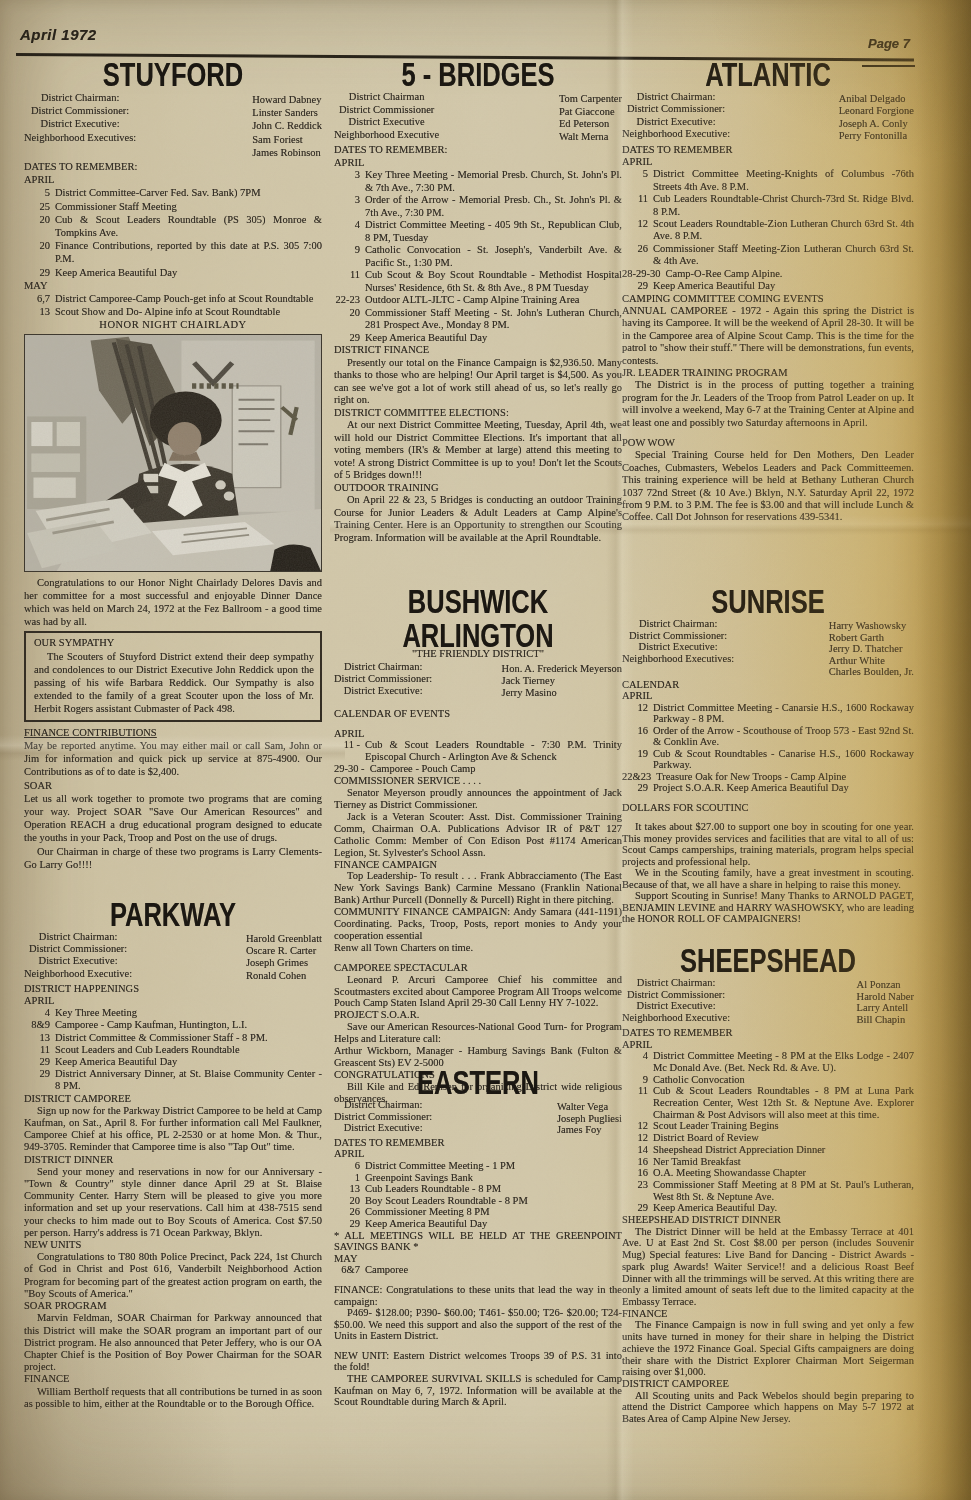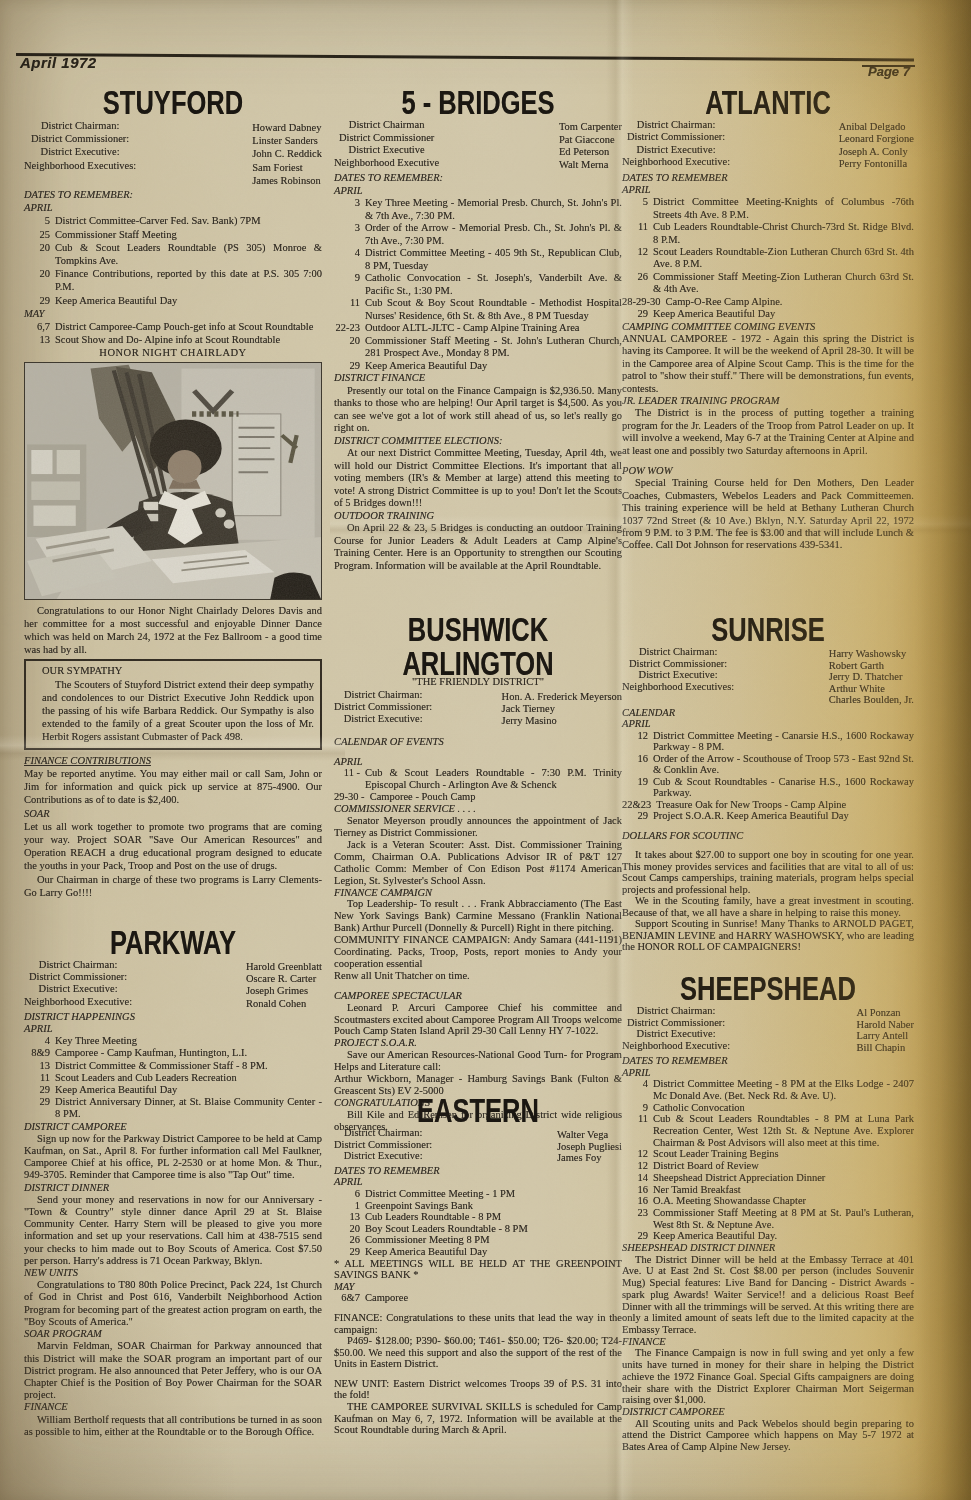--- a/index.html
+++ b/index.html
@@ -38,34 +38,34 @@
 
   .district{position:absolute;font-size:10.5px;text-align:left;}
   .district-head{margin:0 0 3px 0;text-align:center;
     font-family:"Liberation Sans","DejaVu Sans",sans-serif;font-weight:700;
     font-size:29px;line-height:30px;color:#15120e;letter-spacing:0;
     transform:scale(.88,1.12);transform-origin:center top;}
   .tagline{text-align:center;margin:2px 0 1px 0;}
   .officers{display:flex;justify-content:space-between;margin:1px 0 1px 0;}
   .olabels{text-align:center;}
   .onames{padding-top:2px;}
-  .sub{text-transform:none;font-style:italic;}
+  .sub{text-transform:none;}
   .subu{text-decoration:underline;}
   .centerhead{text-align:center;letter-spacing:.5px;}
   .ev{display:flex;}
   .ev .d{min-width:26px;padding-right:5px;text-align:right;white-space:nowrap;flex:none;}
   .ev .x{flex:1;text-align:justify;}
   .para{text-align:justify;}
   .ind{text-indent:13px;}
   .gap{height:8px;}
-  .box{border:2px solid #2f2920;padding:3px 6px 4px 16px;margin:3px 0 4px 0;}
+  .box{border:2px solid #2f2920;padding:3px 6px 4px 8px;margin:3px 0 4px 0;}
   .photo{width:100%;height:238px;margin:2px 0 4px 0;border:1px solid #3a352c;
     background:#b9b5a9;box-sizing:border-box;}
   .photo svg{display:block;width:100%;height:100%;}
-  .district,.masthead-date,.masthead-page{text-shadow:0 0 .4px rgba(45,40,30,.55);margin-top:28px;}
+  .district,.masthead-date,.masthead-page{text-shadow:0 0 .4px rgba(45,40,30,.55);}
 </style>
 </head>
 <body>
 
 <div class="page">
   <div class="masthead-date">April 1972</div>
   <div class="masthead-page">Page 7</div>
   <div class="rule-main"></div>
   <div class="rule-page"></div>
 
@@ -197,21 +197,21 @@
       <div class="ev">
         <span class="d">8&amp;9</span>
         <span class="x">Camporee - Camp Kaufman, Huntington, L.I.</span>
       </div>
       <div class="ev">
         <span class="d">13</span>
         <span class="x">District Committee &amp; Commissioner Staff - 8 PM.</span>
       </div>
       <div class="ev">
         <span class="d">11</span>
-        <span class="x">Scout Leaders and Cub Leaders Recreation</span>
+        <span class="x">Scout Leaders and Cub Leaders Roundtable</span>
       </div>
       <div class="ev">
         <span class="d">29</span>
         <span class="x">Keep America Beautiful Day</span>
       </div>
       <div class="ev">
         <span class="d">29</span>
         <span class="x">District Anniversary Dinner, at St. Blaise Community Center - 8 PM.</span>
       </div>
       <div class="sub">DISTRICT CAMPOREE</div>
@@ -308,21 +308,21 @@
       <div class="ev">
         <span class="d">29-30 -</span>
         <span class="x">Camporee - Pouch Camp</span>
       </div>
       <div class="sub">COMMISSIONER SERVICE . . . .</div>
       <div class="para ind">Senator Meyerson proudly announces the appointment of Jack Tierney as District Commissioner.</div>
       <div class="para ind">Jack is a Veteran Scouter: Asst. Dist. Commissioner Training Comm, Chairman O.A. Publications Advisor IR of P&amp;T 127 Catholic Comm: Member of Con Edison Post #1174 American Legion, St. Sylvester's School Assn.</div>
       <div class="sub">FINANCE CAMPAIGN</div>
       <div class="para ind">Top Leadership- To result . . . Frank Abbracciamento (The East New York Savings Bank) Carmine Messano (Franklin National Bank) Arthur Purcell (Donnelly &amp; Purcell) Right in there pitching.</div>
       <div class="para">COMMUNITY FINANCE CAMPAIGN: Andy Samara (441-1191) Coordinating. Packs, Troop, Posts, report monies to Andy your cooperation essential</div>
-      <div class="para">Renw all Unit Thatcher on time.</div>
+      <div class="para">Renw all Town Charters on time.</div>
       <div class="gap"></div>
       <div class="sub">CAMPOREE SPECTACULAR</div>
       <div class="para ind">Leonard P. Arcuri Camporee Chief his committee and Scoutmasters excited about Camporee Program All Troops welcome Pouch Camp Staten Island April 29-30 Call Lenny HY 7-1022.</div>
       <div class="sub">PROJECT S.O.A.R.</div>
       <div class="para ind">Save our American Resources-National Good Turn- for Program Helps and Literature call:</div>
       <div class="para">Arthur Wickborn, Manager - Hamburg Savings Bank (Fulton &amp; Greascent Sts) EV 2-5000</div>
       <div class="sub">CONGRATULATIONS</div>
       <div class="para ind">Bill Kile and Ed Remsen for organizing District wide religious observances.</div>
     </section>
   <section class="district" id="d4" style="left:334px;top:1066px;width:288px;line-height:11.6px">

